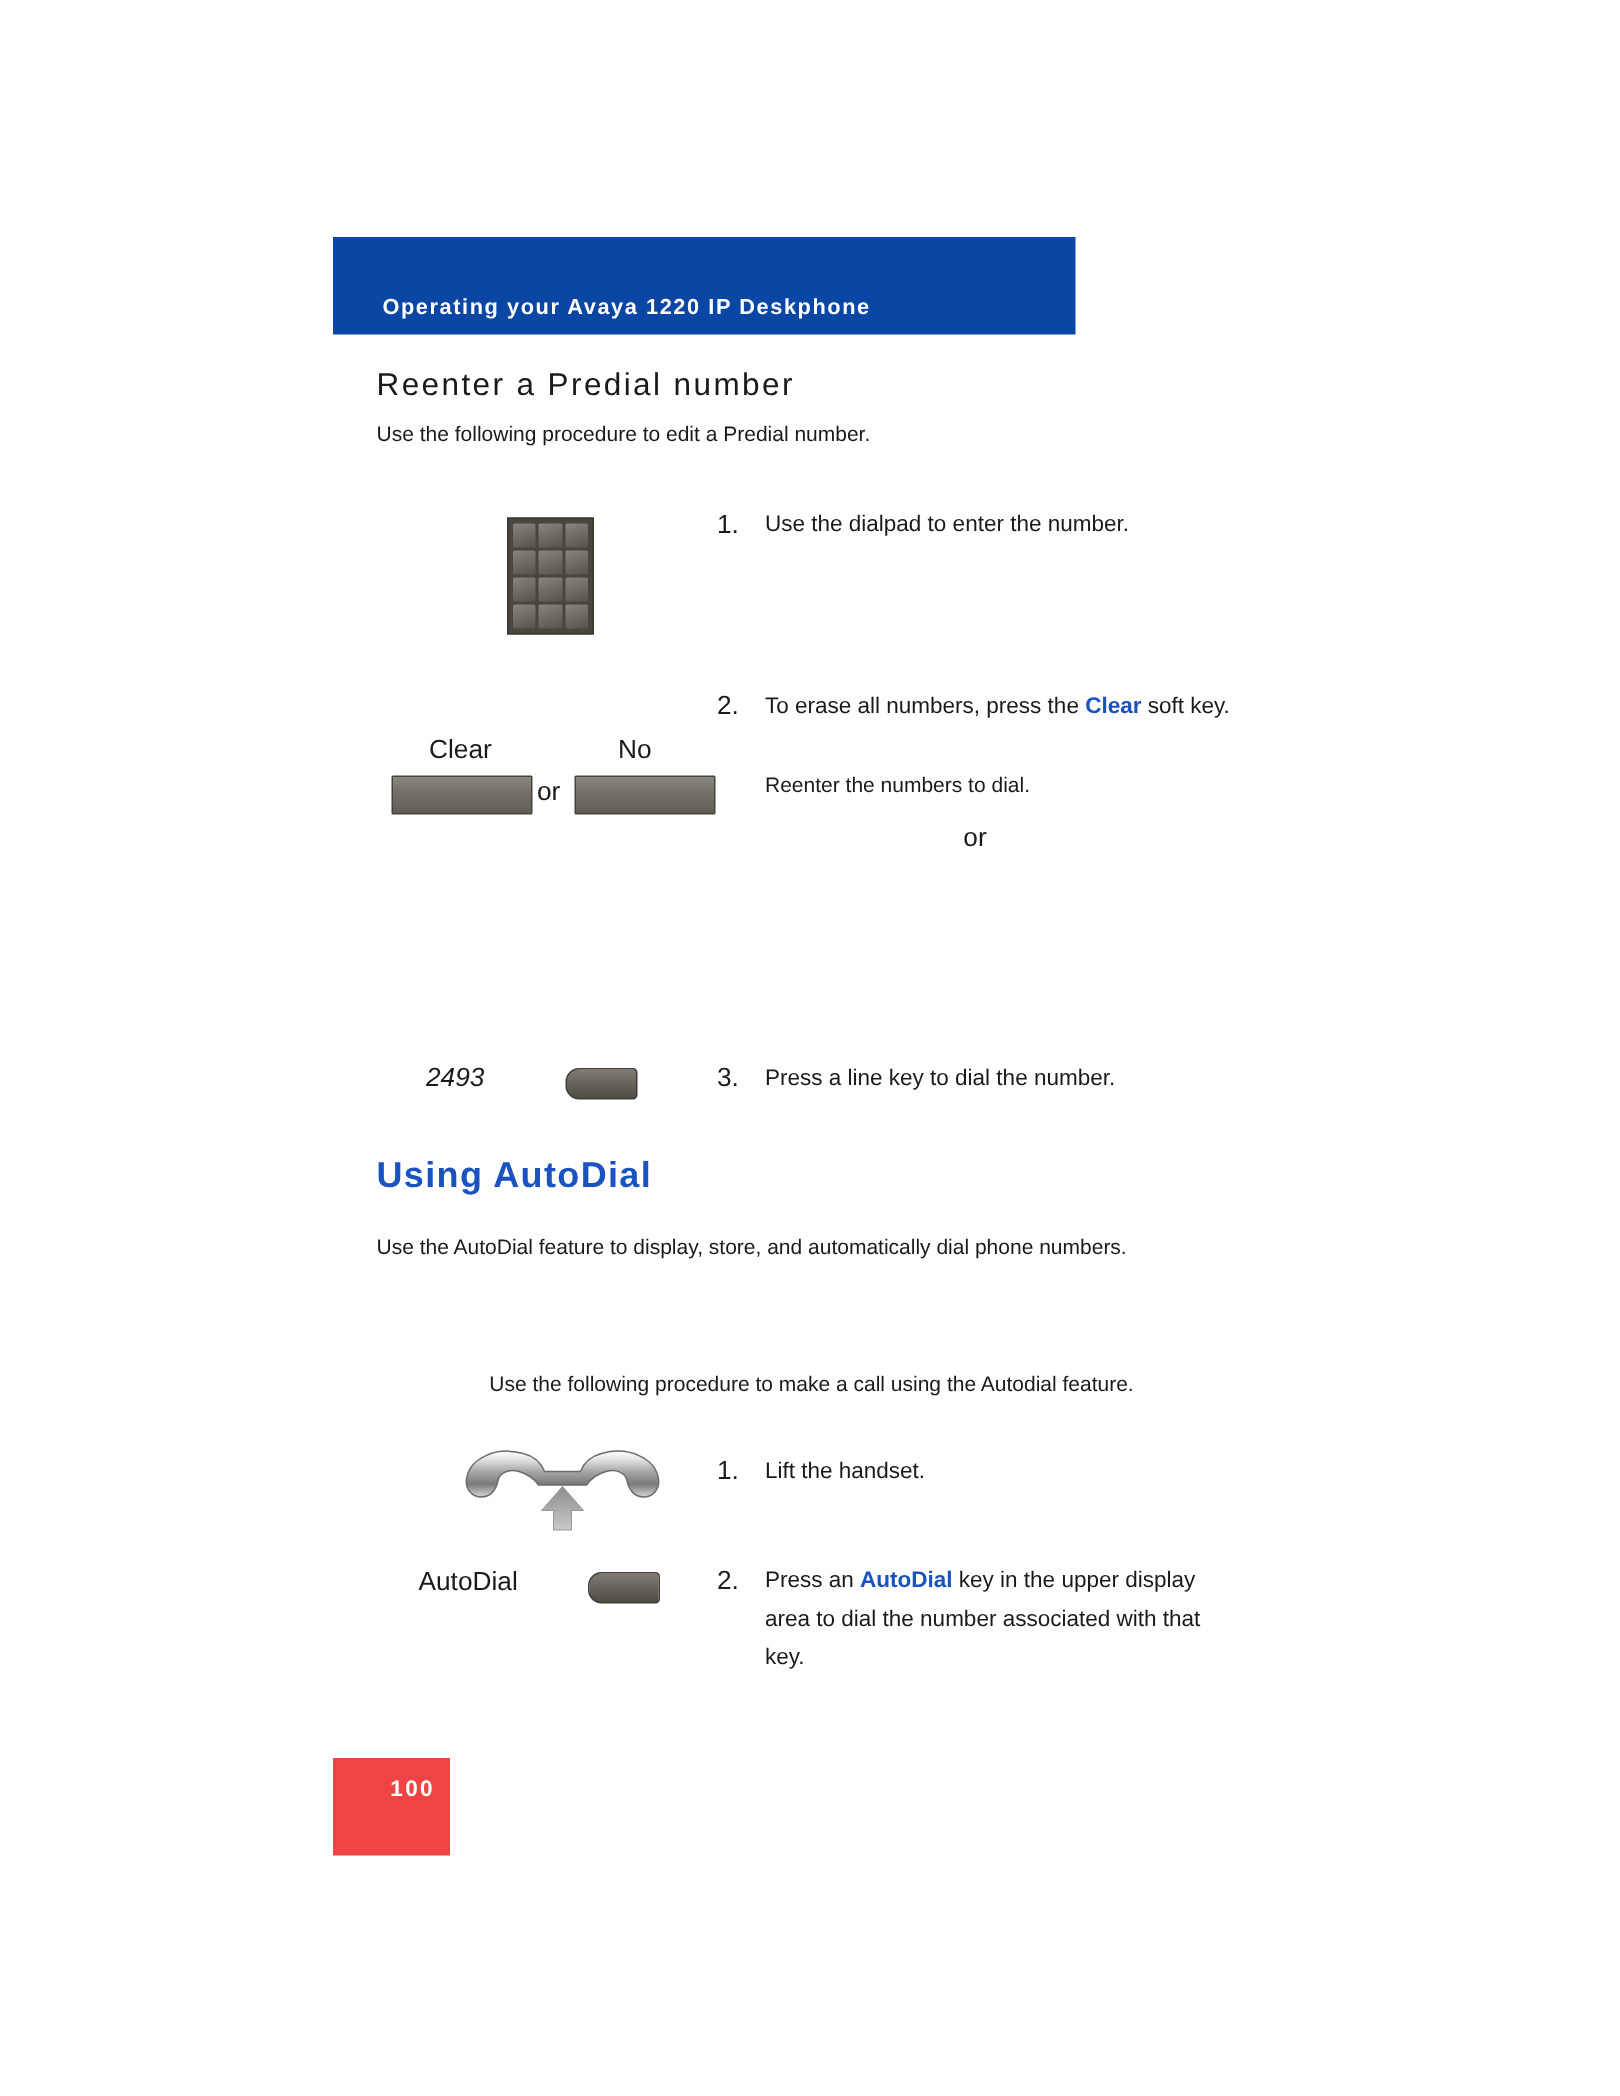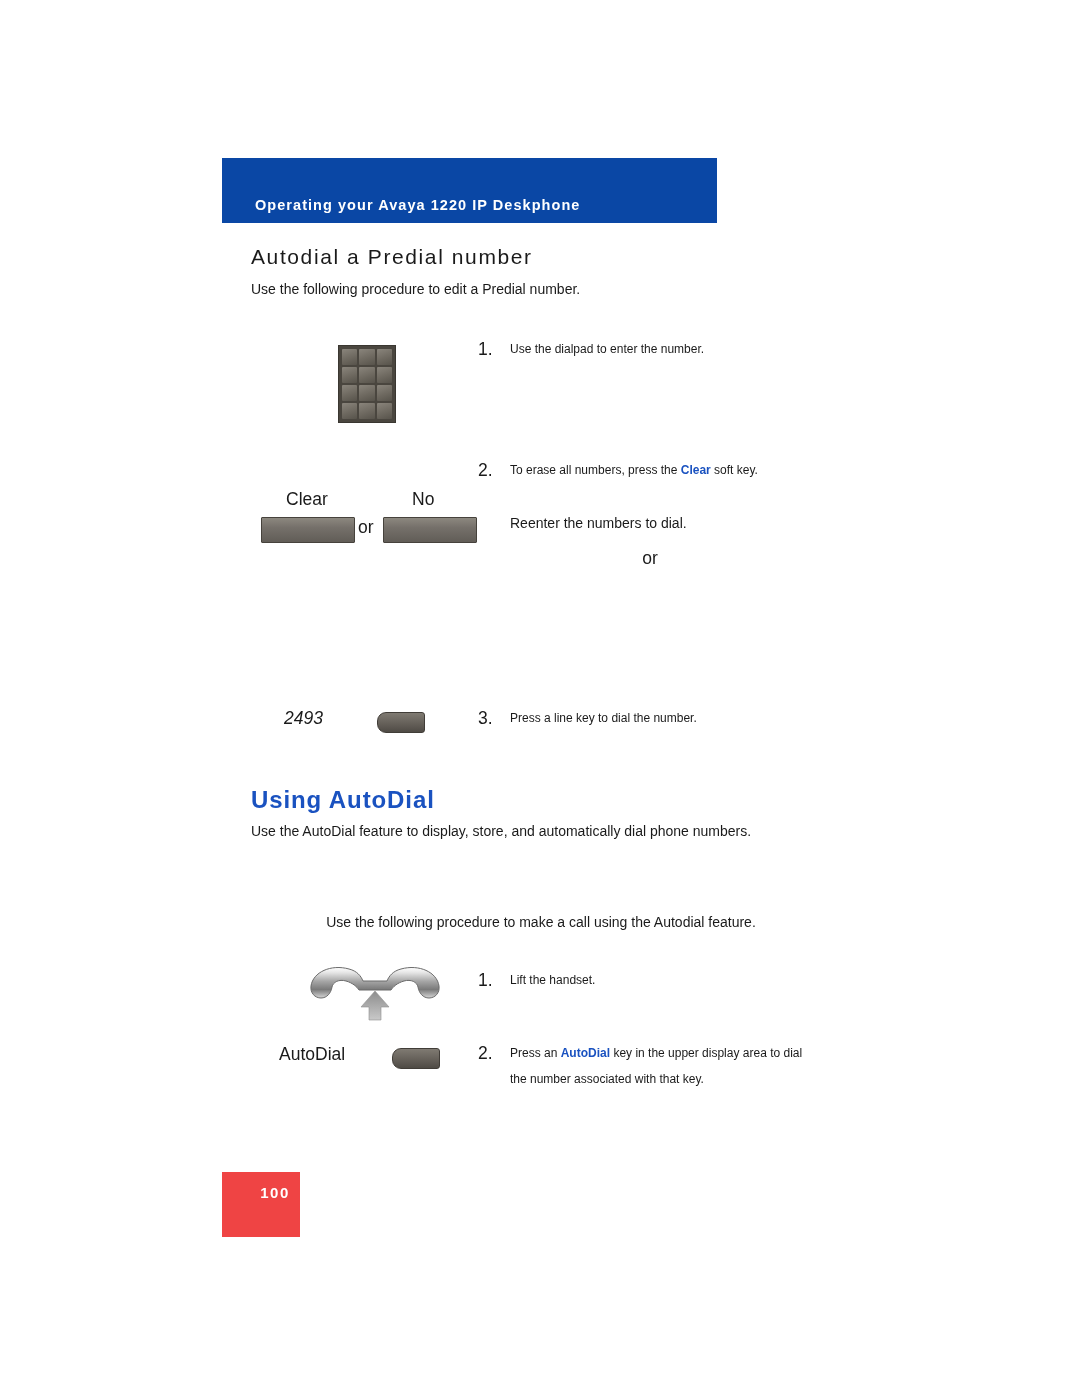--- a/index.html
+++ b/index.html
@@ -82,21 +82,21 @@
     align-items: flex-start;
   }
   .step-num {
     width: 32px;
     flex: 0 0 32px;
     font-size: 17.5px;
     line-height: 25.5px;
     color: #1a1a1a;
   }
   .step-body {
-    font-size: 12px;
+    font-size: 15px;
     line-height: 25.5px;
     color: #1a1a1a;
   }
 
   
   .key-caption {
     position: absolute;
     font-size: 17.5px;
     line-height: 25.5px;
     color: #1a1a1a;
@@ -188,21 +188,21 @@
 </style>
 </head>
 <body>
 
 <div class="page">
 
   <div class="header-banner">
     <div class="header-banner-text">Operating your Avaya 1220 IP Deskphone</div>
   </div>
 
-  <div class="h2-heading" style="top:245px;">Autodial a Predial number</div>
+  <div class="h2-heading" style="top:245px;">Reenter a Predial number</div>
 
   <div class="body-text" style="left:251px; top:277px; width:560px;">Use the following procedure to edit a Predial number.</div>
 
   <div class="dialpad">
     <div class="dialpad-key"></div>
     <div class="dialpad-key"></div>
     <div class="dialpad-key"></div>
     <div class="dialpad-key"></div>
     <div class="dialpad-key"></div>
     <div class="dialpad-key"></div>
@@ -237,21 +237,21 @@
 
 
   <div class="key-caption" style="left:284px; top:706px;font-style:italic;">2493</div>
   <div class="linekey" style="left:377px; top:712px;"></div>
 
   <div class="step" style="left:478px; top:706px; width:400px;">
     <div class="step-num">3.</div>
     <div class="step-body">Press a line key to dial the number.</div>
   </div>
 
-  <div class="h1-heading" style="top:786px;">Using AutoDial</div>
+  <div class="h1-heading" style="top:770px;">Using AutoDial</div>
 
   <div class="body-text" style="left:251px; top:819px; width:575px;">Use the AutoDial feature to display, store, and automatically dial phone numbers.</div>
 
 
   <div class="body-text" style="left:251px; top:910px; width:580px;text-align:center;">Use the following procedure to make a call using the Autodial feature.</div>
 
   <div class="handset-wrap">
     <svg class="handset-svg" width="140" height="62" viewBox="0 0 140 62">
       <defs>
         <linearGradient id="hsGrad" x1="0" y1="0" x2="0" y2="1">

